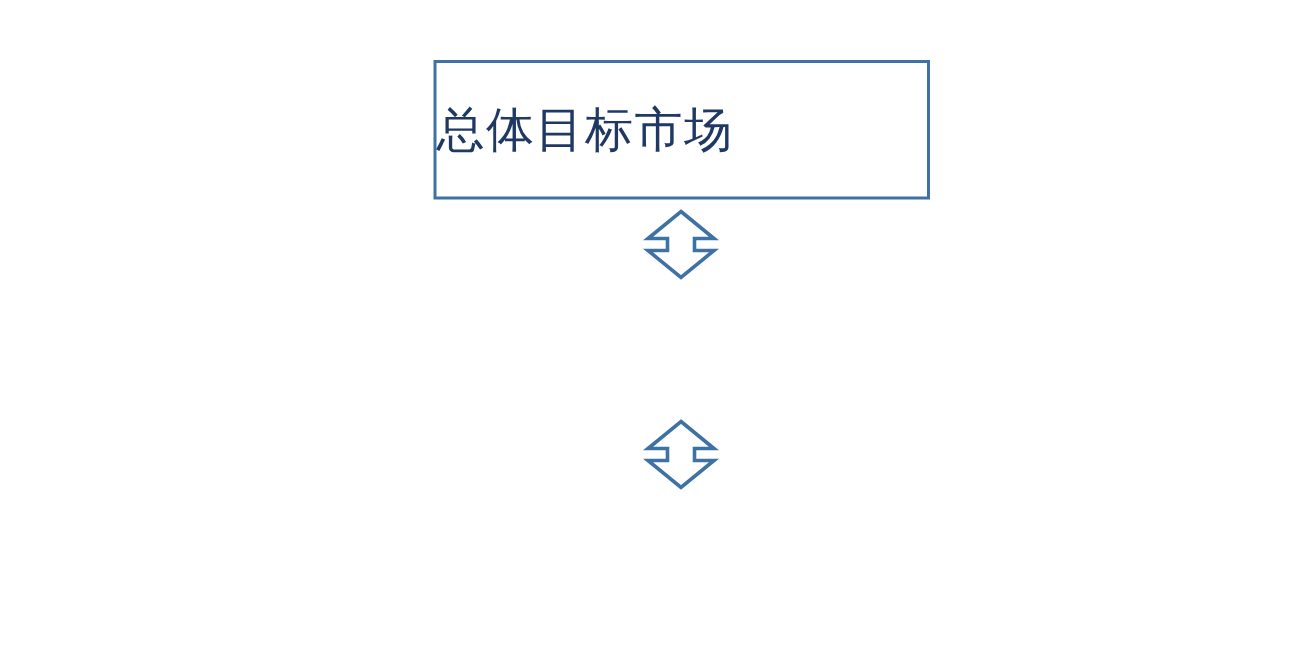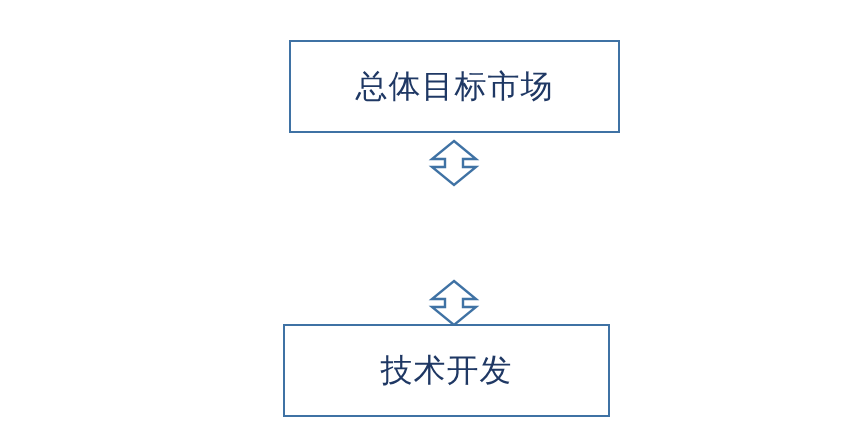--- a/index.html
+++ b/index.html
@@ -17,21 +17,21 @@
     background: #ffffff;
     overflow: hidden;
   }
   .node-box {
     position: absolute;
     box-sizing: border-box;
     background: #ffffff;
     border: 2.5px solid #3f72a4;
     display: flex;
     align-items: center;
-    justify-content: center;
+    justify-content: flex-start;
   }
   .node-label {
     color: #1f3864;
     font-size: 32px;
     line-height: 1.1;
     letter-spacing: 1px;
     white-space: nowrap;
     font-weight: 400;
   }
   #box-tam   { left: 289px; top: 40px;  width: 331px; height: 93px; }
@@ -66,17 +66,14 @@
     </svg>
   </div>
 
 
   <div class="arrow-connector" id="arrow-prod-tech">
     <svg viewBox="0 0 52 48" xmlns="http://www.w3.org/2000/svg">
       <polygon points="26,2 48,20 35,20 35,28 48,28 26,46 4,28 17,28 17,20 4,20" fill="#ffffff" stroke="#3f72a4" stroke-width="2.4" stroke-linejoin="miter"></polygon>
     </svg>
   </div>
 
-  <div class="node-box" id="box-tech">
-    <span class="node-label">技术开发</span>
-  </div>
 
 </div>
 
 </body></html>

